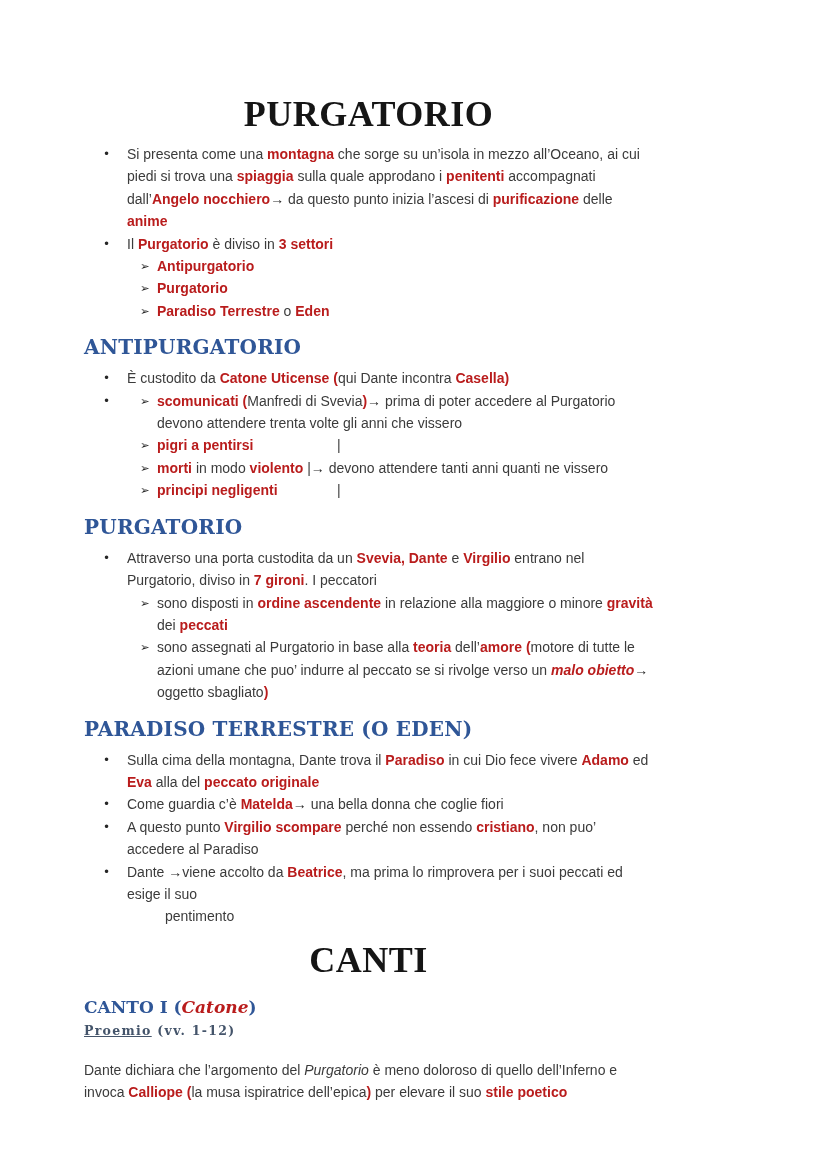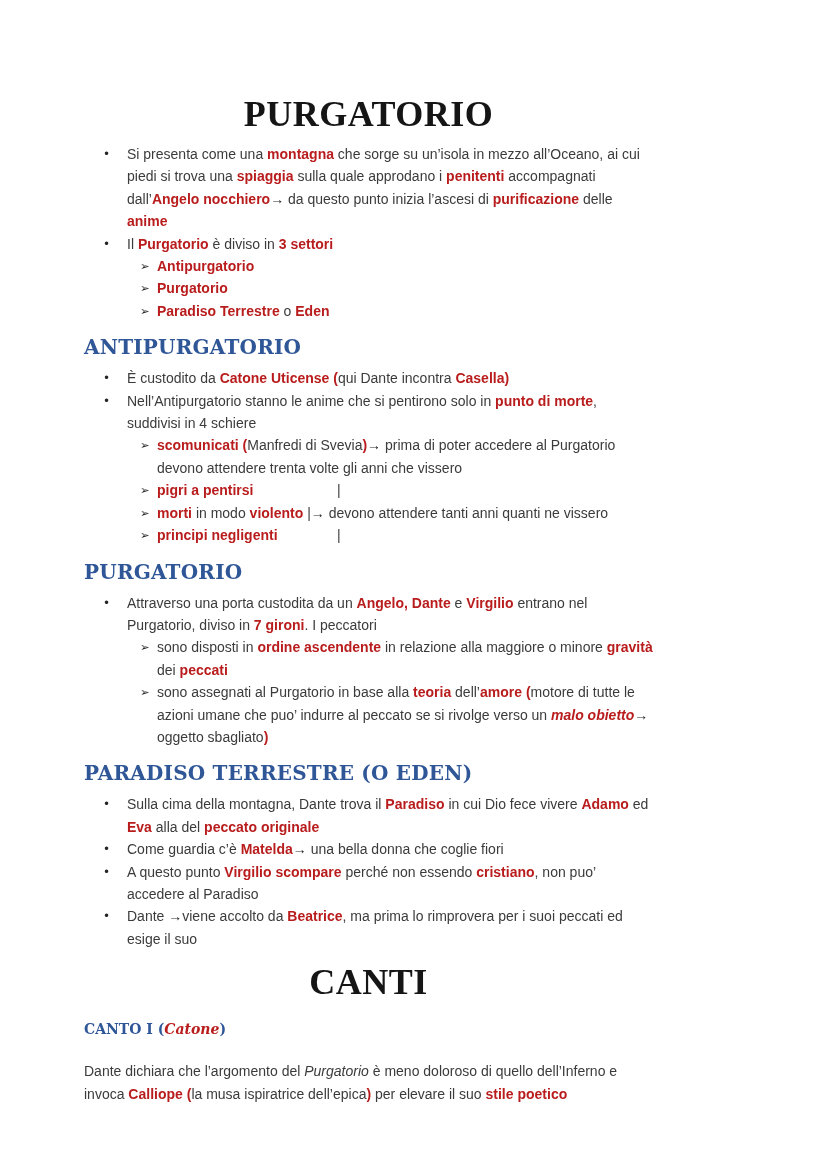--- a/index.html
+++ b/index.html
@@ -35,21 +35,21 @@
     font-size: 20px;
     line-height: 24px;
     letter-spacing: 0.2px;
     color: #2F5697;
     margin: 13px 0 8px 0;
   }
 
   .canto-heading {
     font-family: "DejaVu Serif", "Liberation Serif", serif;
     font-weight: 700;
-    font-size: 14px;
+    font-size: 17px;
     line-height: 23px;
     color: #2F5697;
     margin: 16px 0 2px 0;
   }
   .proemio {
     font-family: "DejaVu Serif", "Liberation Serif", serif;
     font-weight: 700;
     font-size: 12.5px;
     letter-spacing: 1.3px;
     color: #44546A;
@@ -85,47 +85,49 @@
         <div class="block bullet"><span class="marker">•</span><span><span>Il </span><span class="b">Purgatorio</span><span> è diviso in </span><span class="b">3 settori</span></span></div>
         <div class="block arrow"><span class="marker">➢</span><span><span class="b">Antipurgatorio</span></span></div>
         <div class="block arrow"><span class="marker">➢</span><span><span class="b">Purgatorio</span></span></div>
         <div class="block arrow"><span class="marker">➢</span><span><span class="b">Paradiso Terrestre</span><span> o </span><span class="b">Eden</span></span></div>
       </div>
 
     <section>
       <h2 class="section-heading">ANTIPURGATORIO</h2>
       <div>
           <div class="block bullet"><span class="marker">•</span><span><span>È custodito da </span><span class="b">Catone Uticense (</span><span>qui Dante incontra </span><span class="b">Casella)</span></span></div>
-          <div class="block bullet"><span class="marker">•</span><span><span>Nell’Antipurgatorio stanno le anime che si pentirono solo in </span><span class="b">punto di morte</span><span>, suddivisi in 4 schiere</span></span></div>
+          <div class="block bullet"><span class="marker">•</span></div>
           <div class="block arrow"><span class="marker">➢</span><span><span class="b">scomunicati (</span><span>Manfredi di Svevia</span><span class="b">)</span><span class="arw">→</span><span> prima di poter accedere al Purgatorio devono attendere trenta volte gli anni che vissero</span></span></div>
           <div class="block arrow"><span class="marker">➢</span><span><span class="b padw" style="width: 180px;">pigri a pentirsi</span><span>|</span></span></div>
           <div class="block arrow"><span class="marker">➢</span><span><span class="b">morti</span><span> in modo </span><span class="b">violento</span><span> |</span><span class="arw">→</span><span> devono attendere tanti anni quanti ne vissero</span></span></div>
           <div class="block arrow"><span class="marker">➢</span><span><span class="b padw" style="width: 180px;">principi negligenti</span><span>|</span></span></div>
         </div>
     </section>
 
     <section>
       <h2 class="section-heading">PURGATORIO</h2>
       <div>
-          <div class="block bullet"><span class="marker">•</span><span><span>Attraverso una porta custodita da un </span><span class="b">Angelo, Dante</span><span> e </span><span class="b">Virgilio</span><span> entrano nel Purgatorio, diviso in </span><span class="b">7 gironi</span><span>. I peccatori</span></span></div>
+          <div class="block bullet"><span class="marker">•</span><span><span>Attraverso una porta custodita da un </span><span class="b">Svevia, Dante</span><span> e </span><span class="b">Virgilio</span><span> entrano nel Purgatorio, diviso in </span><span class="b">7 gironi</span><span>. I peccatori</span></span></div>
           <div class="block arrow"><span class="marker">➢</span><span><span>sono disposti in </span><span class="b">ordine ascendente</span><span> in relazione alla maggiore o minore </span><span class="b">gravità</span><span> dei </span><span class="b">peccati</span></span></div>
           <div class="block arrow"><span class="marker">➢</span><span><span>sono assegnati al Purgatorio in base alla </span><span class="b">teoria</span><span> dell’</span><span class="b">amore (</span><span>motore di tutte le azioni umane che puo’ indurre al peccato se si rivolge verso un </span><span class="b i">malo obietto</span><span class="arw">→</span><span> oggetto sbagliato</span><span class="b">)</span></span></div>
         </div>
     </section>
 
     <section>
       <h2 class="section-heading">PARADISO TERRESTRE (O EDEN)</h2>
       <div>
           <div class="block bullet"><span class="marker">•</span><span><span>Sulla cima della montagna, Dante trova il </span><span class="b">Paradiso</span><span> in cui Dio fece vivere </span><span class="b">Adamo</span><span> ed </span><span class="b">Eva</span><span> alla del </span><span class="b">peccato originale</span></span></div>
           <div class="block bullet"><span class="marker">•</span><span><span>Come guardia c’è </span><span class="b">Matelda</span><span class="arw">→</span><span> una bella donna che coglie fiori</span></span></div>
           <div class="block bullet"><span class="marker">•</span><span><span>A questo punto </span><span class="b">Virgilio scompare</span><span> perché non essendo </span><span class="b">cristiano</span><span>, non puo’ accedere al Paradiso</span></span></div>
           <div class="block bullet"><span class="marker">•</span><span><span>Dante </span><span class="arw">→</span><span>viene accolto da </span><span class="b">Beatrice</span><span>, ma prima lo rimprovera per i suoi peccati ed esige il suo</span></span></div>
+          <div class="block line" style="padding-left: 81px;"><span><span>pentimento</span></span></div>
         </div>
     </section>
 
     <h1 class="doc-title canti">CANTI</h1>
 
     <h3 class="canto-heading"><span>CANTO I (</span><span class="b i">Catone</span><span>)</span></h3>
+    <div class="proemio"><span class="u">Proemio</span><span> (vv. 1-12)</span></div>
 
     <p class="paragraph"><span>Dante dichiara che l’argomento del </span><span class="i">Purgatorio</span><span> è meno doloroso di quello dell’Inferno e invoca </span><span class="b">Calliope (</span><span>la musa ispiratrice dell’epica</span><span class="b">)</span><span> per elevare il suo </span><span class="b">stile poetico</span></p>
 
   </div>
 </div>
 
 </body></html>

